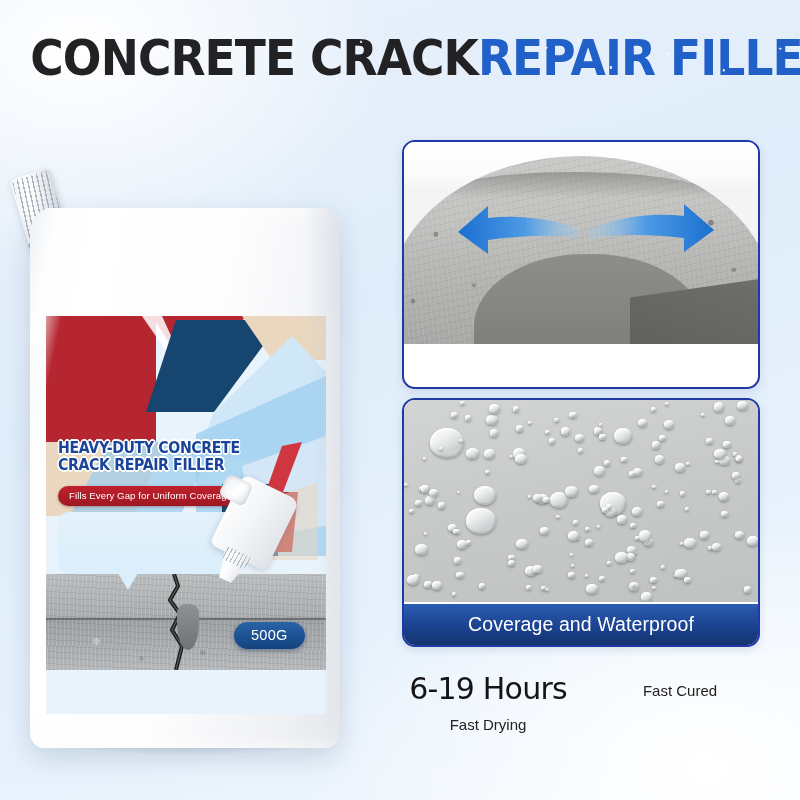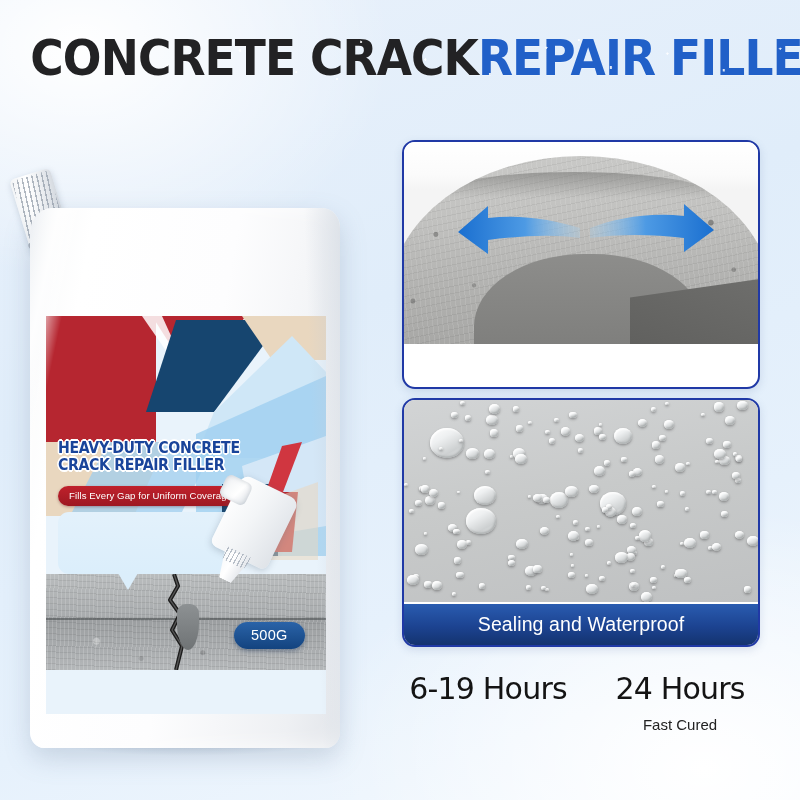--- a/index.html
+++ b/index.html
@@ -553,26 +553,26 @@
           <div class="drop" style="left: 181.6px; top: 183.5px; width: 12.1px; height: 10.6px;"></div>
           <div class="drop" style="left: 138.7px; top: 97px; width: 7.1px; height: 6.3px;"></div>
           <div class="drop" style="left: 192.5px; top: 125.1px; width: 3.1px; height: 2.7px;"></div>
           <div class="drop" style="left: 111.3px; top: 53.7px; width: 12.2px; height: 10.7px;"></div>
           <div class="drop" style="left: 0.4px; top: 83px; width: 3.9px; height: 3.4px;"></div>
           <div class="drop" style="left: 317.2px; top: 111.4px; width: 6.7px; height: 5.9px;"></div>
           <div class="drop" style="left: 129px; top: 165.4px; width: 8.7px; height: 7.7px;"></div>
           <div class="drop" style="left: 128.8px; top: 94px; width: 9.5px; height: 8.4px;"></div>
         </div>
     </div>
-    <div class="panel-cap">Sealing and Waterproof</div>
+    <div class="panel-cap">Coverage and Waterproof</div>
   </div>
 
   <div class="stats">
     <div class="stat stat-a">
       <div class="stat-val">6-19 Hours</div>
+      <div class="stat-lbl">Fast Drying</div>
     </div>
     <div class="stat stat-b">
-      <div class="stat-val">24 Hours</div>
       <div class="stat-lbl">Fast Cured</div>
     </div>
   </div>
 
 </div>
 
 </body></html>

